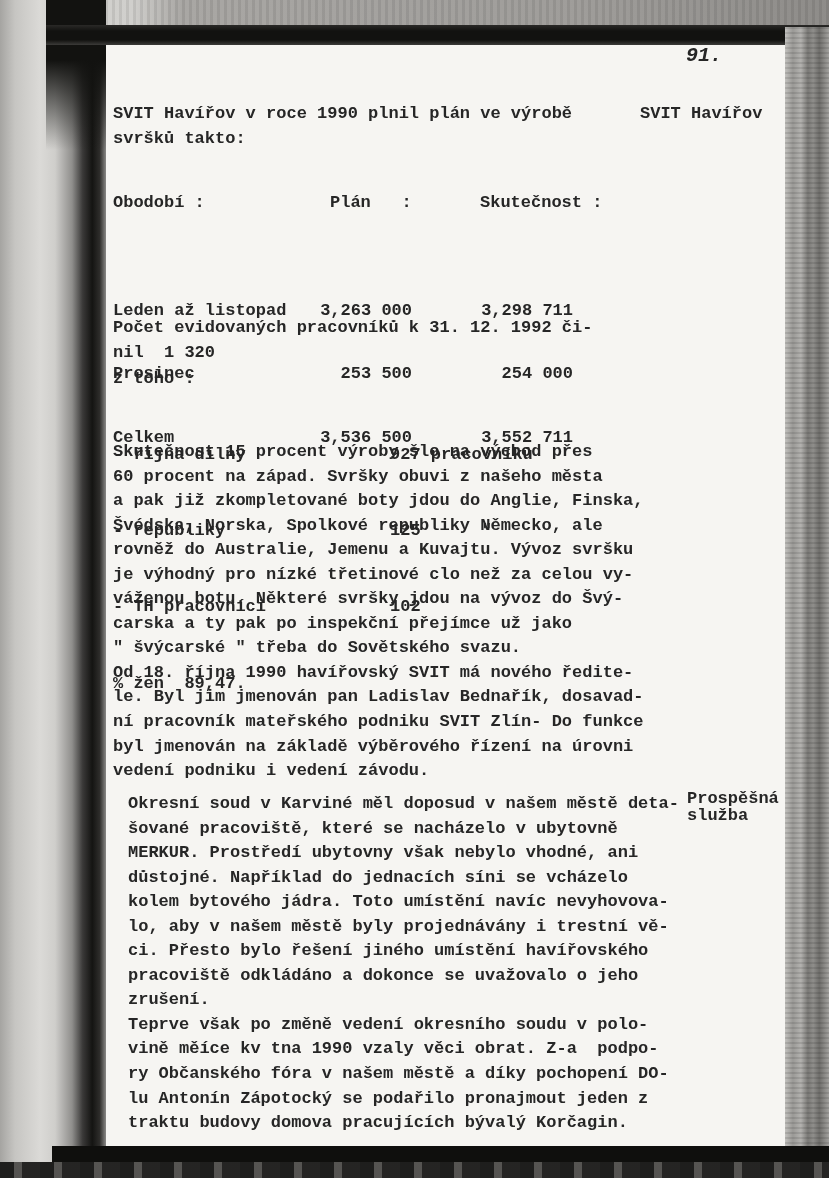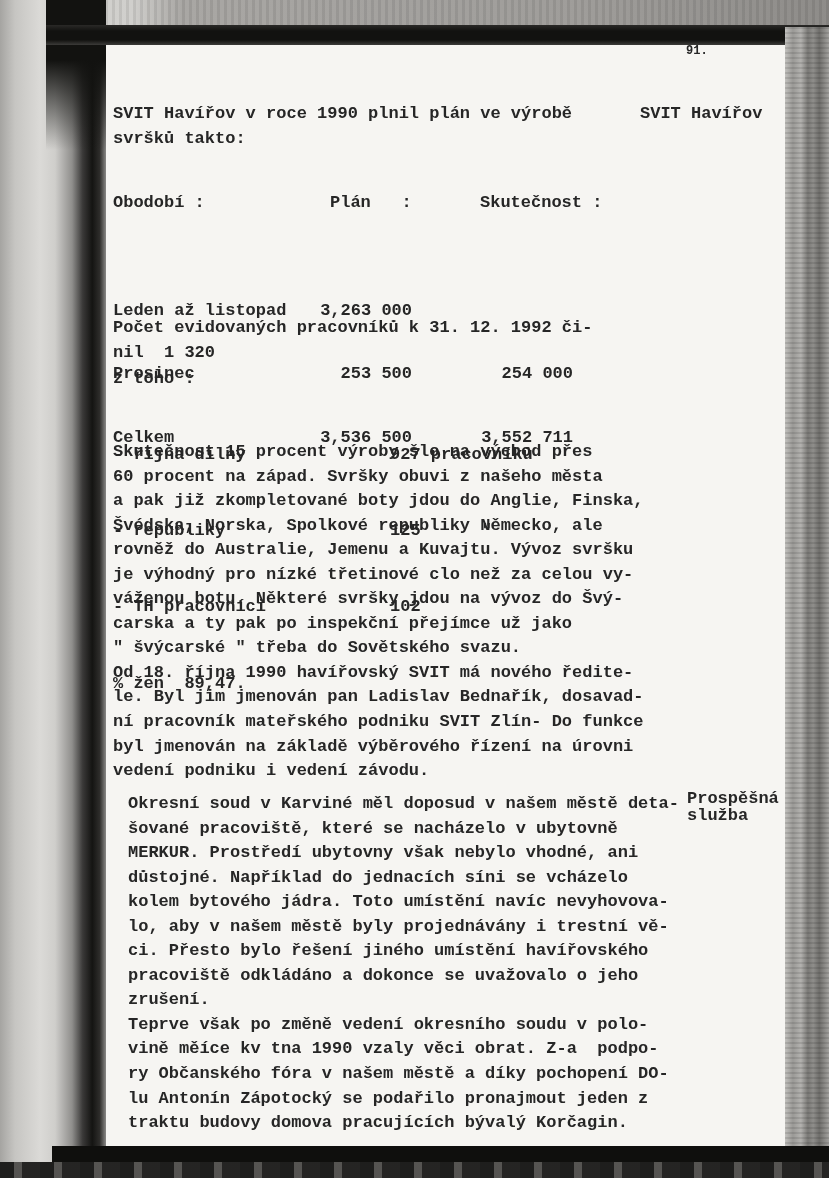--- a/index.html
+++ b/index.html
@@ -50,21 +50,21 @@
   }
   .edge-bottom:after{
     content:"";position:absolute;inset:0;
     background:repeating-linear-gradient(90deg,rgba(0,0,0,.55) 0 14px,rgba(120,118,115,.35) 14px 22px,rgba(0,0,0,.45) 22px 40px);
   }
   
   .ink{color:#262626;font-weight:bold;}
   .tblock{position:absolute;white-space:pre;}
   .tline{white-space:pre;}
   .intro{left:113px;top:101px;line-height:25px;font-size:17px;font-family:Liberation Mono, monospace;}
-  .page-number{position:absolute;left:686px;top:44px;font-size:12px;}
+  .page-number{position:absolute;left:686px;top:44px;font-size:20px;font-style:italic;}
   .mnote1{position:absolute;left:640px;top:104px;font-size:17px;font-family:Liberation Mono, monospace;}
   .mnote2{position:absolute;left:687px;top:790px;font-size:17px;line-height:17px;}
   .prod-table{left:113px;top:155px;font-size:17px;}
   .pt-header{position:relative;height:25px;}
   .pt-header span{position:absolute;top:0;white-space:pre;text-align:right;}
   .pt-h-period{left:0;}
   .pt-h-plan{left:217px;}
   .pt-h-actual{left:367px;}
   .pt-rows{margin-top:7px;}
   .pt-row{display:grid;grid-template-columns:200px 99px 161px;height:25.4px;}
@@ -102,20 +102,21 @@
   <div class="tblock prod-table ink">
     <div class="pt-header">
       <span class="pt-h-period">Obodobí :</span>
       <span class="pt-h-plan">Plán   :</span>
       <span class="pt-h-actual">Skutečnost :</span>
     </div>
     <div class="pt-rows">
       <div class="pt-row">
         <span class="pt-cell-period">Leden až listopad</span>
         <span class="pt-cell-plan">3,263 000</span>
+        <span class="pt-cell-actual">3,298 711</span>
       </div>
       <div class="pt-row">
         <span class="pt-cell-period">Prosinec</span>
         <span class="pt-cell-plan">253 500</span>
         <span class="pt-cell-actual">254 000</span>
       </div>
       <div class="pt-row">
         <span class="pt-cell-period">Celkem</span>
         <span class="pt-cell-plan">3,536 500</span>
         <span class="pt-cell-actual">3,552 711</span>

